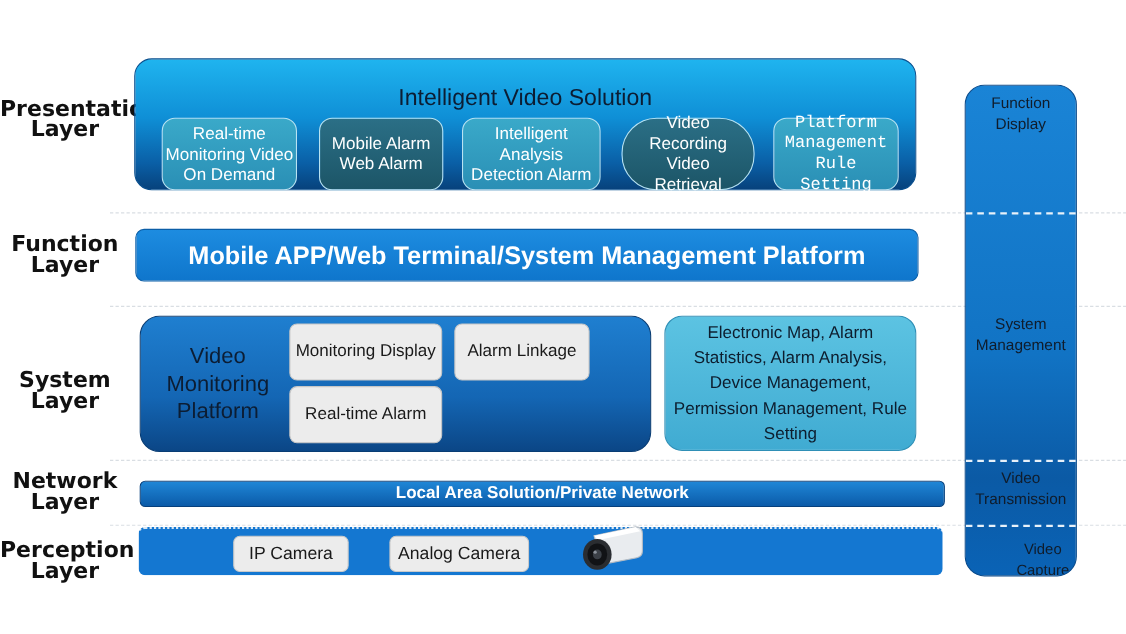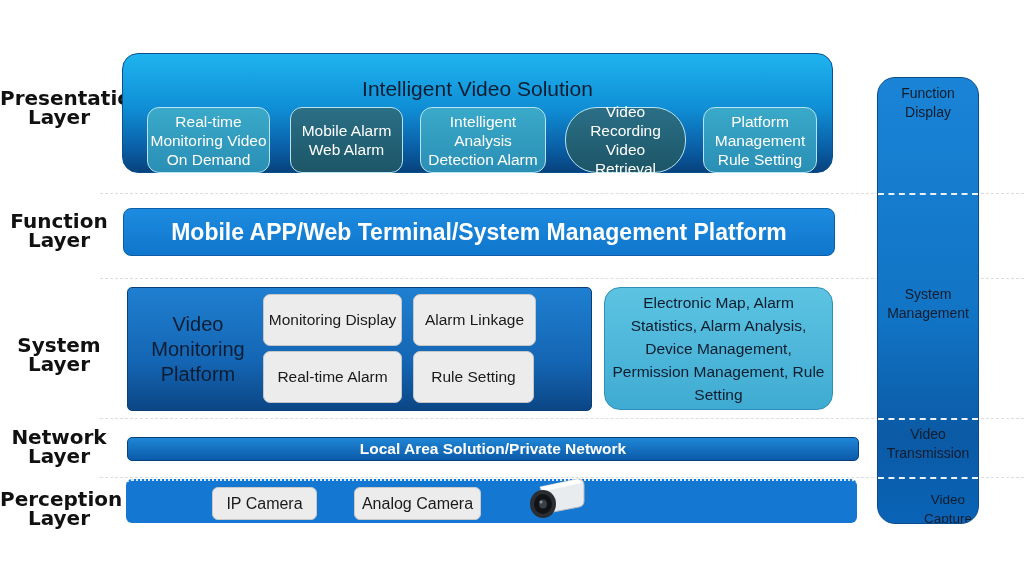--- a/index.html
+++ b/index.html
@@ -15,21 +15,21 @@
                 border:1px solid #0a4f8e; }
   .pres-title { position:absolute; left:0; right:0; top:6px; text-align:center; font-size:21px; color:#0c1d33;margin-top:17px; }
   .pres-box { position:absolute; top:53px; height:66px; border-radius:12px; box-sizing:border-box;
               border:1.5px solid #b8e3f2; color:#fff; font-size:15.5px; line-height:19px;
               display:flex; align-items:center; justify-content:center; text-align:center; }
   .pres-box.light { background:linear-gradient(#3aa9c9,#2a8fb5); }
   .pres-box.dark { background:linear-gradient(#2b6f86,#1c5567); }
   .func-bar { left:123px; top:208px; width:710px; height:46px; border-radius:8px;
               background:linear-gradient(#1d8ce0,#0f76cc); border:1px solid #0b5ea7;
               color:#fff; font-size:23px; display:flex; align-items:center; justify-content:center; font-weight:bold; }
-  .sys-panel { left:127px; top:287px; width:465px; height:124px; border-radius:5px;
+  .sys-panel { left:127px; top:287px; width:465px; height:124px; border-radius:18px;
                background:linear-gradient(to bottom,#1f7fd0 0%,#1466b4 60%,#0b4686 100%); border:1px solid #093d74; }
   .sys-title { position:absolute; left:10px; top:24px; width:120px; text-align:center; font-size:20px;
                line-height:25px; color:#0c1d33; }
   .sys-box { position:absolute; width:139px; height:52px; border-radius:7px; background:#ececec;
              border:1px solid #c6c6c6; box-sizing:border-box; display:flex; align-items:center;
              justify-content:center; font-size:15.5px; color:#1a1a1a; }
   .mgmt-panel { left:604px; top:287px; width:229px; height:123px; border-radius:16px;
                 background:linear-gradient(#5cc3e2,#40abd2); border:1px solid #2f8fb6; box-sizing:border-box;
                 display:flex; align-items:center; justify-content:center; text-align:center;
                 font-size:15.5px; line-height:23px; color:#0d1d2e; padding:0 6px; }
@@ -60,31 +60,30 @@
 <div class="layer-label" style="top:336px;">System<br>Layer</div>
 <div class="layer-label" style="top:428px;">Network<br>Layer</div>
 <div class="layer-label" style="top:490px;">Perception<br>Layer</div>
 
 <div class="panel pres-panel">
   <div class="pres-title">Intelligent Video Solution</div>
   <div class="pres-box light" style="left:24px;width:123px;padding:0 2px;">Real-time Monitoring Video On Demand</div>
   <div class="pres-box dark" style="left:167px;width:113px;padding:0 10px;">Mobile Alarm Web Alarm</div>
   <div class="pres-box light" style="left:297px;width:126px;padding:4px 2px;">Intelligent Analysis Detection Alarm</div>
   <div class="pres-box dark" style="left:442px;width:121px;padding:0 20px;border-radius:32px;">Video Recording Video Retrieval</div>
-  <div class="pres-box light" style="left:580px;width:114px;padding:0 10px;">Platform Management Rule Setting</div>
+  <div class="pres-box light" style="left:580px;width:114px;padding:0 10px;font-family:Liberation Mono, monospace;">Platform Management Rule Setting</div>
 </div>
 
 <div class="abs func-bar">Mobile APP/Web Terminal/System Management Platform</div>
 
 <div class="panel sys-panel">
   <div class="sys-title">Video Monitoring Platform</div>
   <div class="sys-box" style="left:135px;top:6px;">Monitoring Display</div>
   <div class="sys-box" style="left:285px;top:6px;width:123px;">Alarm Linkage</div>
   <div class="sys-box" style="left:135px;top:63px;">Real-time Alarm</div>
-  <div class="sys-box" style="left:285px;top:63px;width:121px;">Rule Setting</div>
 </div>
 
 <div class="panel mgmt-panel">Electronic Map, Alarm Statistics, Alarm Analysis, Device Management, Permission Management, Rule Setting</div>
 
 <div class="abs net-bar">Local Area Solution/Private Network</div>
 
 <div class="abs perc-bar">
   <div class="cam-box" style="left:86px;width:105px;">IP Camera</div>
   <div class="cam-box" style="left:228px;width:127px;">Analog Camera</div>
   <svg class="abs" style="left:400px;top:-4px;" width="62" height="46" viewBox="0 0 62 46">

